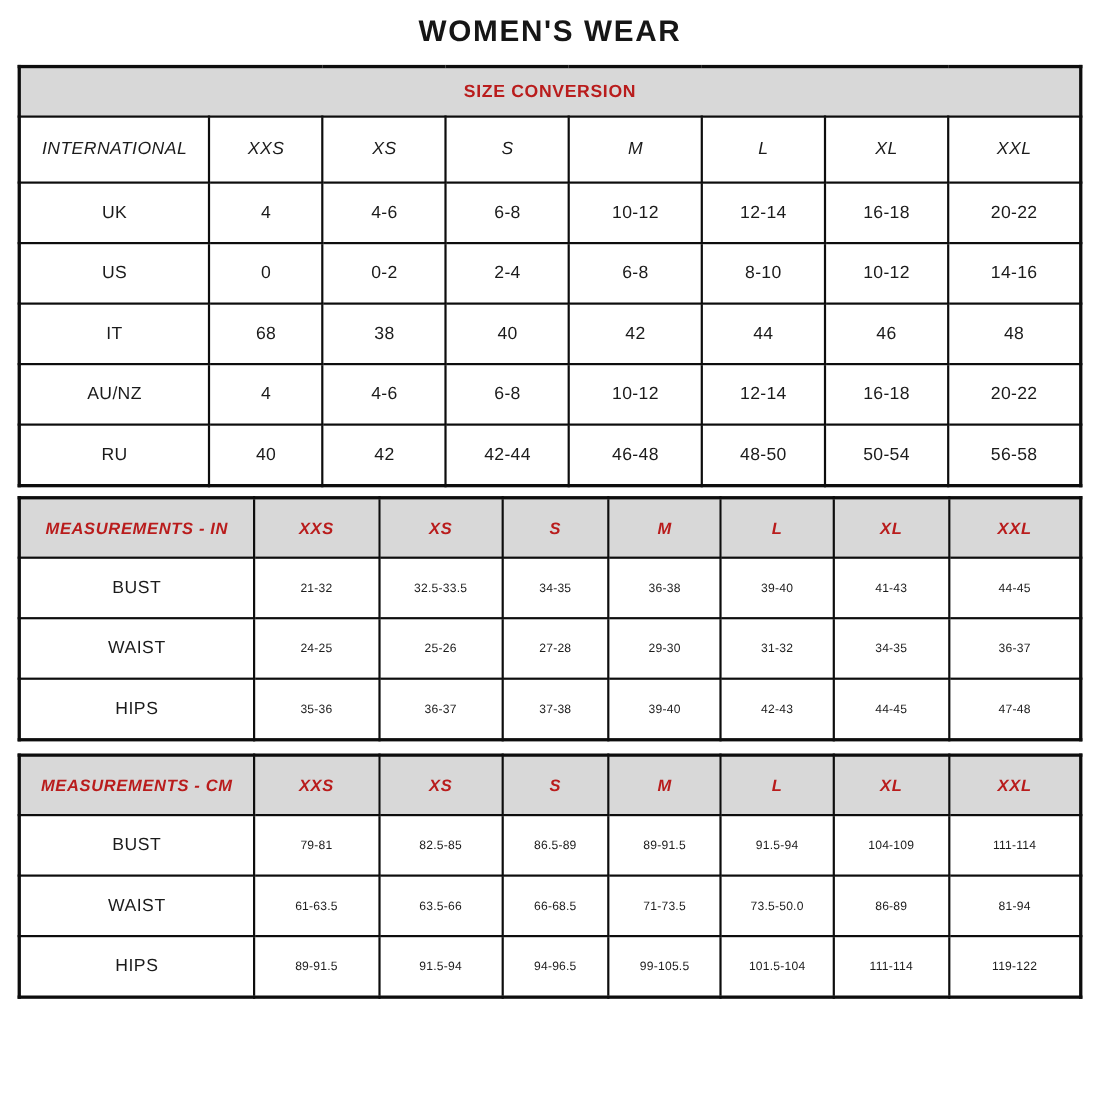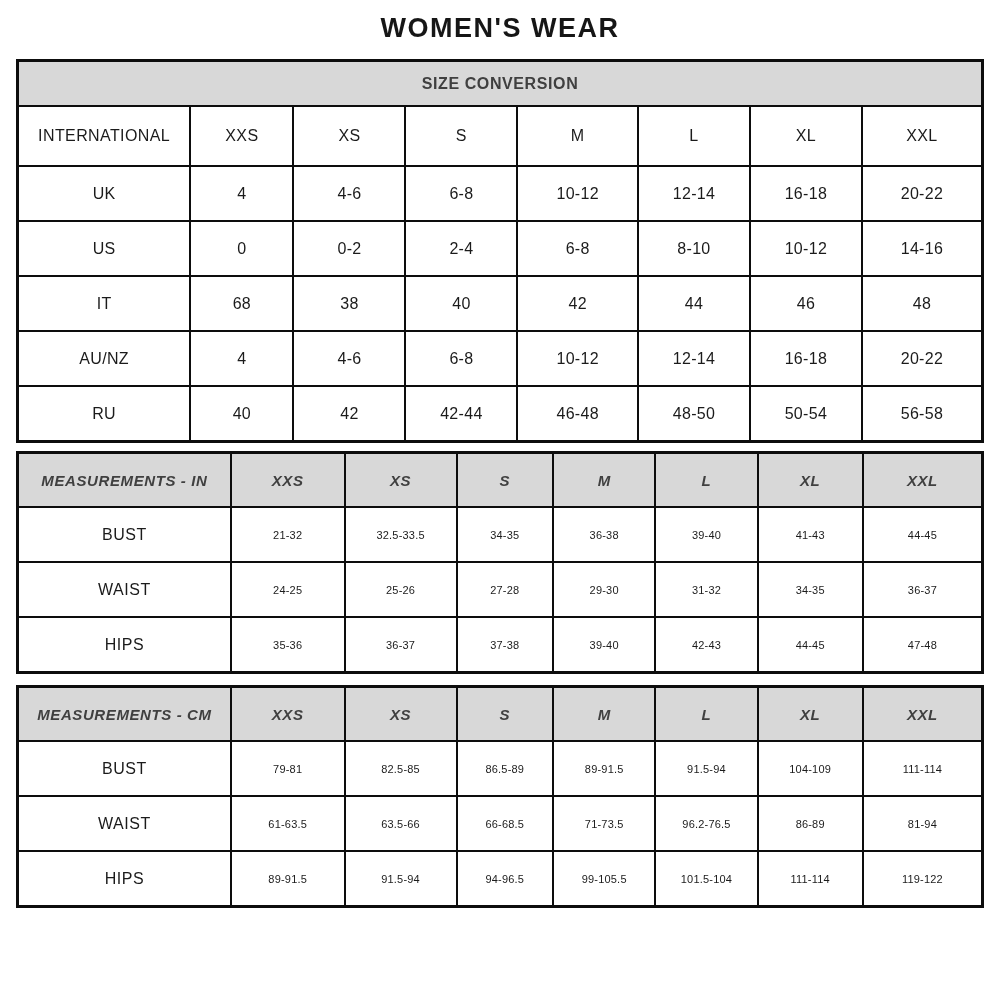--- a/index.html
+++ b/index.html
@@ -29,25 +29,25 @@
     text-align:center;
     vertical-align:middle;
     padding:0 2px;
     overflow:hidden;
   }
   
   .band{
     background:#d8d8d8;
     font-weight:700;
     letter-spacing:0.6px;
-    color:#404040;
+    color:#b91c1c;
   }
   
   .t1 .band th{height:43px;font-size:16px;}
-  .t1 .colhead td{height:58px;font-size:16px;letter-spacing:0.4px;}
+  .t1 .colhead td{height:58px;font-size:16px;letter-spacing:0.4px;font-style:italic;}
   .t1 tbody td{height:53px;font-size:16px;letter-spacing:0.3px;}
   
   .t2{margin-top:8px;}
   .t3{margin-top:11px;border-radius:14px;}
   .t2 .band th, .t3 .band th{height:52px;font-size:15px;font-style:italic;}
   .t2 tbody td, .t3 tbody td{height:53px;font-size:11px;letter-spacing:0.2px;}
   .t2 tbody td.rlabel, .t3 tbody td.rlabel{font-size:16px;letter-spacing:0.5px;}
 </style>
 </head>
 <body>
@@ -226,21 +226,21 @@
         <td>91.5-94</td>
         <td>104-109</td>
         <td>111-114</td>
       </tr>
       <tr>
         <td class="rlabel">WAIST</td>
         <td>61-63.5</td>
         <td>63.5-66</td>
         <td>66-68.5</td>
         <td>71-73.5</td>
-        <td>96.2-76.5</td>
+        <td>73.5-50.0</td>
         <td>86-89</td>
         <td>81-94</td>
       </tr>
       <tr>
         <td class="rlabel">HIPS</td>
         <td>89-91.5</td>
         <td>91.5-94</td>
         <td>94-96.5</td>
         <td>99-105.5</td>
         <td>101.5-104</td>

